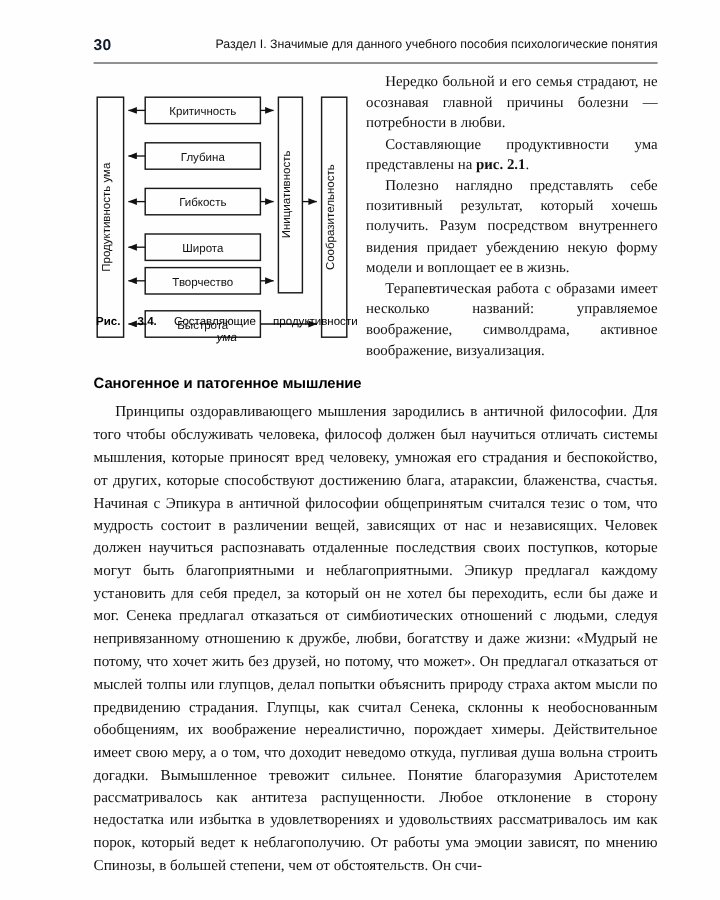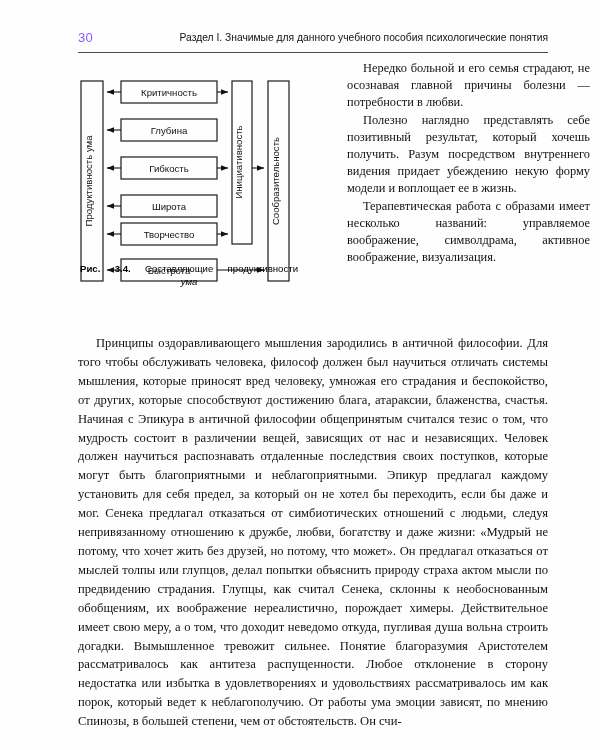--- a/index.html
+++ b/index.html
@@ -31,24 +31,24 @@
     left: 78px;
     top: 30px;
     width: 470px;
     height: 18px;
   }
   .folio {
     position: absolute;
     left: 0;
     top: 0;
     font-family: "Liberation Sans", "DejaVu Sans", sans-serif;
-    font-weight: normal;
+    font-weight: bold;
     font-size: 13px;
     letter-spacing: .2px;
-    color: #8b5cf6;
+    color: #0f172a;
   }
   .runhead-title {
     position: absolute;
     left: 68px;
     top: 2px;
     width: 402px;
     text-align: right;
     font-family: "Liberation Sans", "DejaVu Sans", sans-serif;
     font-size: 10.3px;
     color: #111;
@@ -98,21 +98,20 @@
   
   .sidecol {
     position: absolute;
     left: 305px;
     top: 60px;
     width: 243px;
     font-size: 12.4px;
     line-height: 17.2px;
     text-align: justify;
     hyphens: manual;
-    margin-left: 42px;
   }
   .sidecol p { margin: 0 0 0 0; text-indent: 16px; }
   .sidecol p + p { margin-top: 0px; }
 
   
   .section-head {
     position: absolute;
     left: 78px;
     top: 312px;
     width: 470px;
@@ -204,22 +203,24 @@
   <div class="figcaption">
     <span class="cap-line1">
       <span class="lbl">Рис. 3.4.</span>
       <span>Составляющие продуктивности</span>
     </span>
     <span class="cap-line2">ума</span>
   </div>
 
   <div class="sidecol">
     <p>Нередко больной и его семья страдают, не осознавая главной причины болезни — потребности в любви.</p>
+    <p><span>Составляющие продуктивности ума представлены на </span><b>рис. 2.1</b><span>.</span></p>
     <p>Полезно наглядно представлять себе позитивный результат, который хочешь получить. Разум посредством внутреннего видения придает убеждению некую форму модели и воплощает ее в жизнь.</p>
     <p>Терапевтическая работа с образами имеет несколько названий: управляемое воображение, символдрама, активное воображение, визуализация.</p>
   </div>
 
+  <div class="section-head">Саногенное и патогенное мышление</div>
 
   <div class="body-col">
     <p>Принципы оздоравливающего мышления зародились в античной философии. Для того чтобы обслуживать человека, философ должен был научиться отличать системы мышления, которые приносят вред человеку, умножая его страдания и беспокойство, от других, которые способствуют достижению блага, атараксии, блаженства, счастья. Начиная с Эпикура в античной философии общепринятым считался тезис о том, что мудрость состоит в различении вещей, зависящих от нас и независящих. Человек должен научиться распознавать отдаленные последствия своих поступков, которые могут быть благоприятными и неблагоприятными. Эпикур предлагал каждому установить для себя предел, за который он не хотел бы переходить, если бы даже и мог. Сенека предлагал отказаться от симбиотических отношений с людьми, следуя непривязанному отношению к дружбе, любви, богатству и даже жизни: «Мудрый не потому, что хочет жить без друзей, но потому, что может». Он предлагал отказаться от мыслей толпы или глупцов, делал попытки объяснить природу страха актом мысли по предвидению страдания. Глупцы, как считал Сенека, склонны к необоснованным обобщениям, их воображение нереалистично, порождает химеры. Действительное имеет свою меру, а о том, что доходит неведомо откуда, пугливая душа вольна строить догадки. Вымышленное тревожит сильнее. Понятие благоразумия Аристотелем рассматривалось как антитеза распущенности. Любое отклонение в сторону недостатка или избытка в удовлетворениях и удовольствиях рассматривалось им как порок, который ведет к неблагополучию. От работы ума эмоции зависят, по мнению Спинозы, в большей степени, чем от обстоятельств. Он счи-</p>
   </div>
 
 </div>
 
 </body></html>

